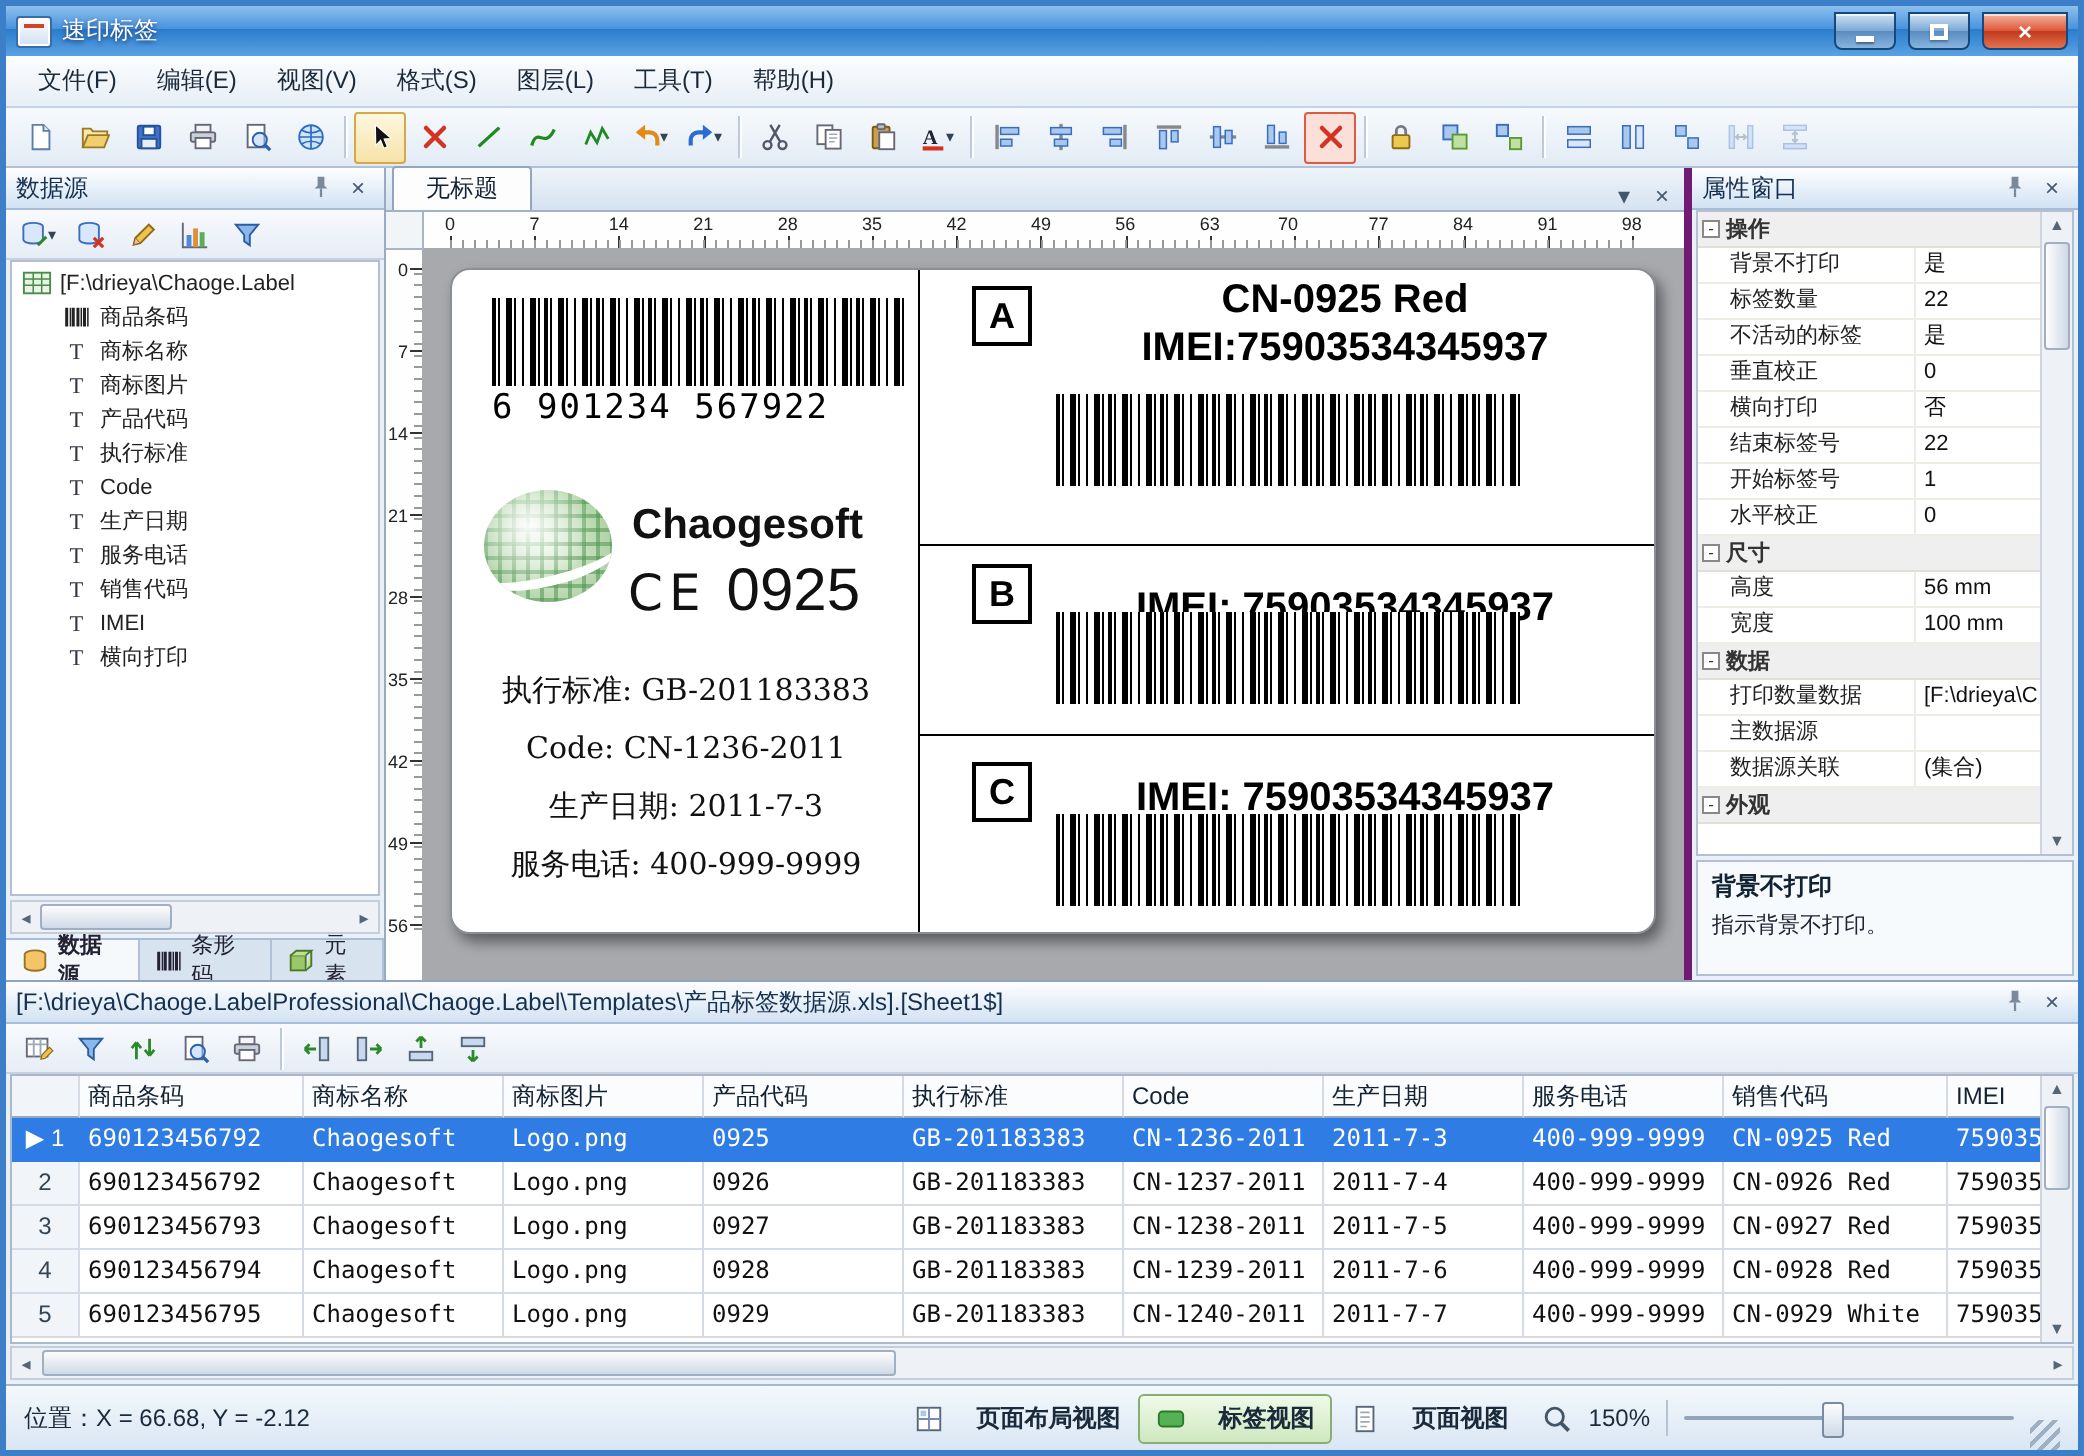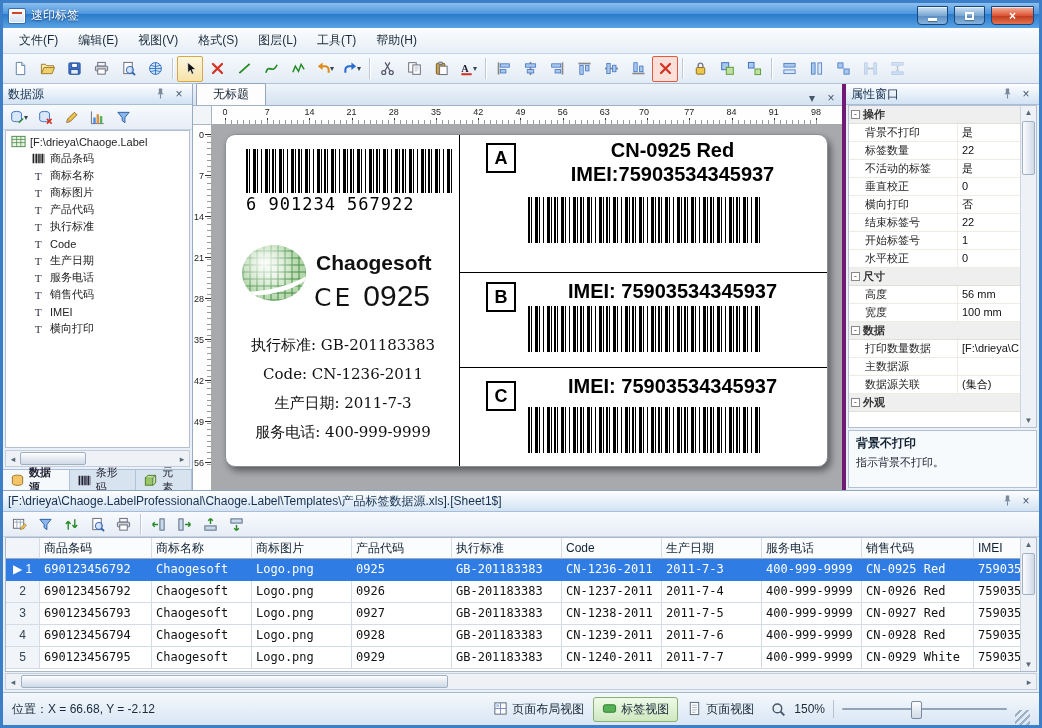--- a/index.html
+++ b/index.html
@@ -103,21 +103,21 @@
   .brand{position:absolute;left:90px;top:116px;font-size:21px;font-weight:bold;color:#111;}
   .cerow{position:absolute;left:88px;top:144px;display:flex;align-items:baseline;gap:10px;}
   .cemark{font-family:"DejaVu Sans",sans-serif;font-size:25px;letter-spacing:3px;color:#111;}
   .cenum{font-size:30px;color:#111;}
   .infolines{position:absolute;left:4px;top:196px;width:226px;text-align:center;
     font-family:"DejaVu Serif",serif;font-size:15px;line-height:29px;color:#111;}
   .sec{position:absolute;left:234px;right:0;}
   .lbox{position:absolute;left:26px;width:26px;height:26px;border:2px solid #000;text-align:center;line-height:26px;
     font-weight:bold;font-size:18px;color:#000;}
   .sline1,.simei{margin-left:58px;text-align:center;font-weight:bold;font-size:20px;color:#000;white-space:nowrap;}
-  .sline1{padding-top:4px;} .simei{padding-top:1px;} .simei.lone{padding-top:8px;}
+  .sline1{padding-top:4px;} .simei{padding-top:1px;} .simei.lone{padding-top:21px;}
   .sbar{position:absolute;left:68px;width:232px;height:46px;}
 
   
   .pgridwrap{flex:1;position:relative;margin:0 2px;border:1px solid #b4c0d2;background:#fff;overflow:hidden;}
   .pgrid{position:absolute;left:0;top:0;right:15px;bottom:0;font-size:11px;overflow:hidden;}
   .pgroup{height:17px;display:flex;align-items:center;background:#efefef;border-bottom:1px solid #e2dfd8;font-weight:bold;color:#333;}
   .pgbox{width:9px;height:9px;box-sizing:border-box;border:1px solid #888;background:#fff;margin:0 3px 0 2px;
     font:8px/7px "DejaVu Sans Mono",monospace;text-align:center;color:#333;}
   .prow{height:17px;display:flex;border-bottom:1px solid #efece6;line-height:16px;}
   .pname{width:92px;padding-left:16px;border-right:1px solid #efece6;white-space:nowrap;overflow:hidden;color:#222;}
@@ -142,21 +142,21 @@
   .dcell.head{font-family:"Liberation Sans",sans-serif;background:#fbfcfe;border-bottom:1px solid #9aa8bc;height:21px;color:#123;}
   .dcell.num{width:34px;background:#f1f4f8;text-align:center;font-family:"Liberation Sans",sans-serif;color:#345;}
   .drow.sel .dcell{background:#2e7ce4;color:#fff;border-color:#2e7ce4;}
   .drow.sel .dcell.num{background:#2e7ce4;color:#fff;}
   .hscroll.big{margin:1px 2px 2px;}
   .hscroll.big .sthumb{left:15px;width:425px;}
 
   
   .status{height:32px;display:flex;align-items:center;gap:8px;padding:0 9px;
     background:linear-gradient(#f3f8fc,#d9e6f4);border-top:1px solid #a8b8cc;font-size:12px;color:#1a2a3a;}
-  .vbtn{display:inline-flex;gap:4px;padding:3px 8px;border:1px solid transparent;border-radius:3px;}
+  .vbtn{display:inline-flex;align-items:center;gap:16px;padding:3px 8px;border:1px solid transparent;border-radius:3px;font-weight:bold;}
   .vbtn.active{background:linear-gradient(#effae8,#cfe8c0);border-color:#88ae74;}
   .vbar{width:1px;height:18px;background:#b4c2d2;}
   .slider{width:165px;height:18px;position:relative;}
   .strack{position:absolute;left:0;right:0;top:8px;height:2px;background:#94a4b8;border-radius:1px;}
   .sthumb2{position:absolute;left:42%;top:1px;width:9px;height:16px;background:linear-gradient(#fdfdfe,#cfd9e6);
     border:1px solid #7a8aa0;border-radius:2px;}
   .grip{width:15px;height:15px;align-self:flex-end;
     background:repeating-linear-gradient(135deg,transparent 0 3px,#9fb0c4 3px 5px);}
   .ic{display:inline-flex;}
 </style>

